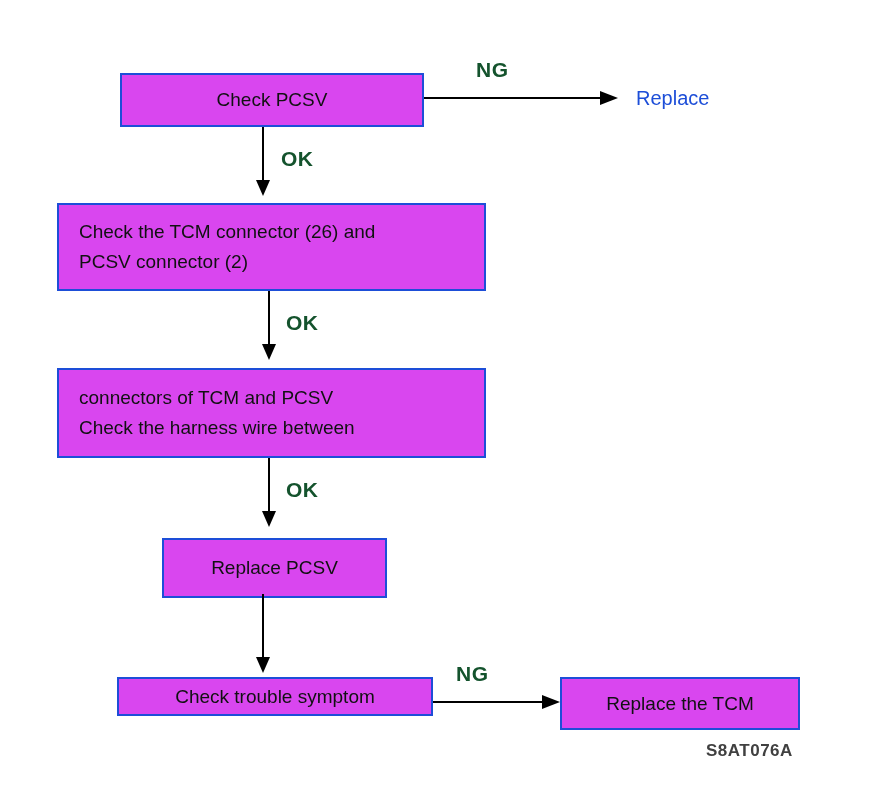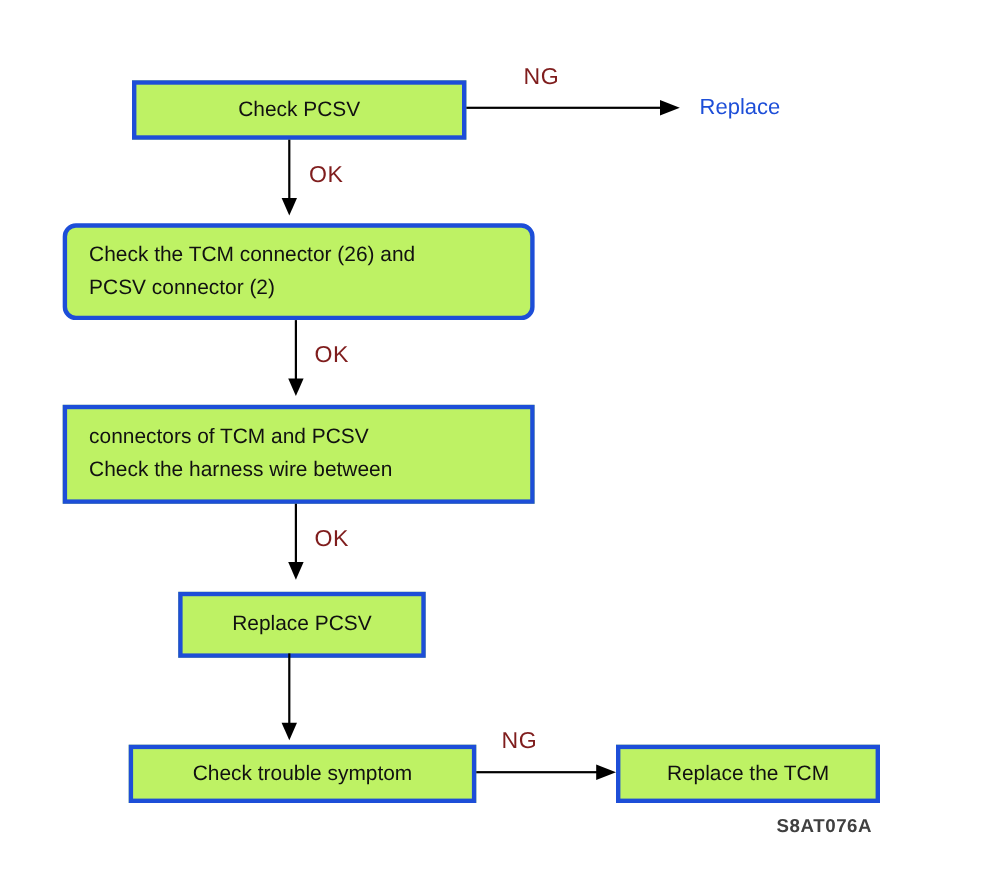--- a/index.html
+++ b/index.html
@@ -11,22 +11,22 @@
     position: relative;
     width: 896px;
     height: 792px;
     background: #ffffff;
     font-family: "Liberation Sans", sans-serif;
     color: #000000;
     overflow: hidden;
   }
   .node {
     position: absolute;
-    border: 4px solid #1d4ed8;
-    background: #bef264;
+    border: 2px solid #1d4ed8;
+    background: #d946ef;
     box-sizing: border-box;
     display: flex;
     align-items: center;
     font-size: 19px;
     color: #111111;
   }
   .node.centered { justify-content: center; text-align: center; }
   .node.lefttext {
     flex-direction: column;
     justify-content: center;
@@ -57,22 +57,22 @@
     position: absolute;
     width: 0;
     height: 0;
     border-top: 7px solid transparent;
     border-bottom: 7px solid transparent;
     border-left: 18px solid #000000;
   }
   .edge-label {
     position: absolute;
     font-size: 21px;
-    font-weight: normal;
-    color: #7f1d1d;
+    font-weight: bold;
+    color: #14532d;
     letter-spacing: 0.5px;
   }
   .terminal-label {
     position: absolute;
     font-size: 20px;
     color: #1d4ed8;
   }
   .figure-code {
     position: absolute;
     font-size: 17px;
@@ -92,21 +92,21 @@
 
   <div class="edge-label" style="left:476px; top:58px;">NG</div>
   <div class="hline" style="left:424px; top:97px; width:178px;"></div>
   <div class="arrow-right" style="left:600px; top:91px;"></div>
   <div class="terminal-label" style="left:636px; top:87px;">Replace</div>
 
   <div class="vline" style="left:262px; top:127px; height:54px;"></div>
   <div class="arrow-down" style="left:256px; top:180px;"></div>
   <div class="edge-label" style="left:281px; top:147px;">OK</div>
 
-  <div class="node lefttext" style="left:57px; top:203px; width:429px; height:88px;border-radius:12px;">
+  <div class="node lefttext" style="left:57px; top:203px; width:429px; height:88px;">
     <span>Check the TCM connector (26) and</span>
     <span>PCSV connector (2)</span>
   </div>
 
   <div class="vline" style="left:268px; top:291px; height:54px;"></div>
   <div class="arrow-down" style="left:262px; top:344px;"></div>
   <div class="edge-label" style="left:286px; top:311px;">OK</div>
 
   <div class="node lefttext" style="left:57px; top:368px; width:429px; height:90px;">
     <span>connectors of TCM and PCSV</span>
@@ -117,21 +117,21 @@
   <div class="arrow-down" style="left:262px; top:511px;"></div>
   <div class="edge-label" style="left:286px; top:478px;">OK</div>
 
   <div class="node centered" style="left:162px; top:538px; width:225px; height:60px;">
     <span>Replace PCSV</span>
   </div>
 
   <div class="vline" style="left:262px; top:594px; height:64px;"></div>
   <div class="arrow-down" style="left:256px; top:657px;"></div>
 
-  <div class="node centered" style="left:117px; top:677px; width:316px; height:53px;">
+  <div class="node centered" style="left:117px; top:677px; width:316px; height:39px;">
     <span>Check trouble symptom</span>
   </div>
 
   <div class="edge-label" style="left:456px; top:662px;">NG</div>
   <div class="hline" style="left:433px; top:701px; width:112px;"></div>
   <div class="arrow-right" style="left:542px; top:695px;"></div>
 
   <div class="node centered" style="left:560px; top:677px; width:240px; height:53px;">
     <span>Replace the TCM</span>
   </div>

